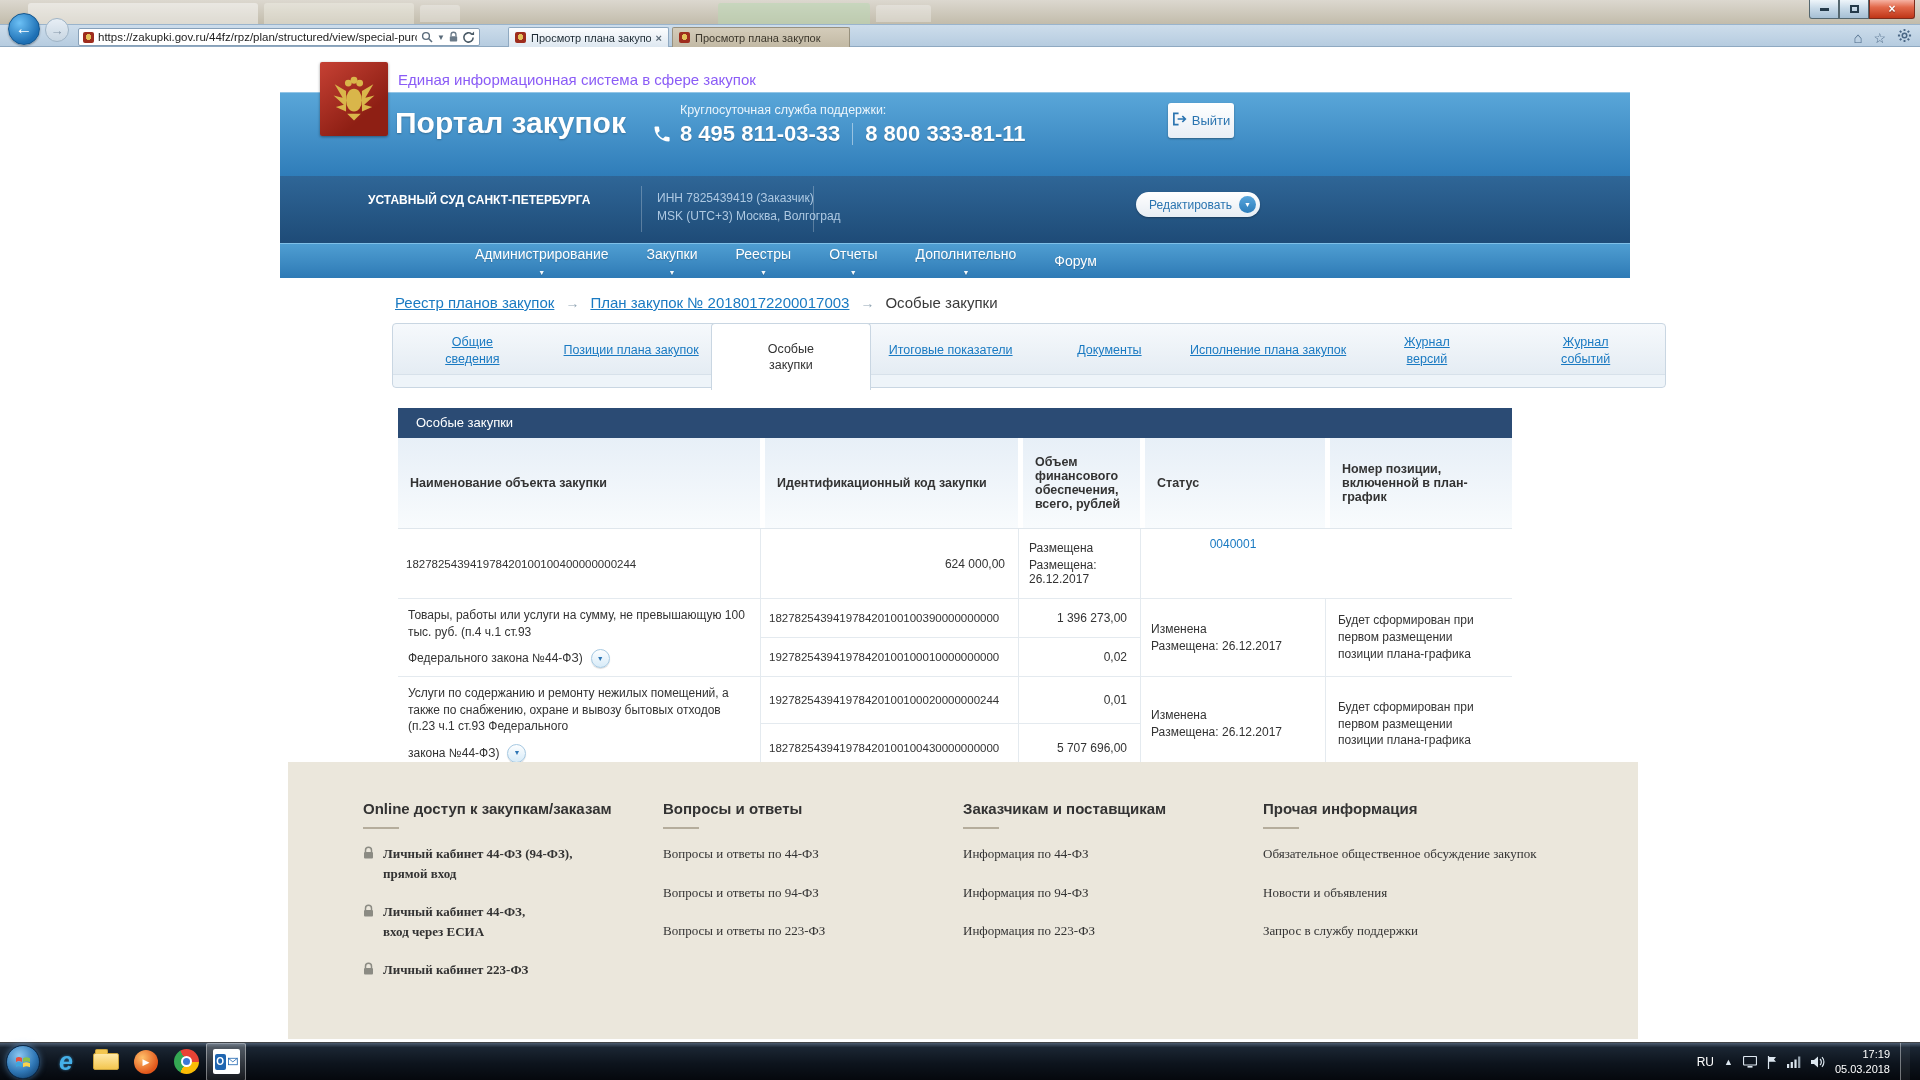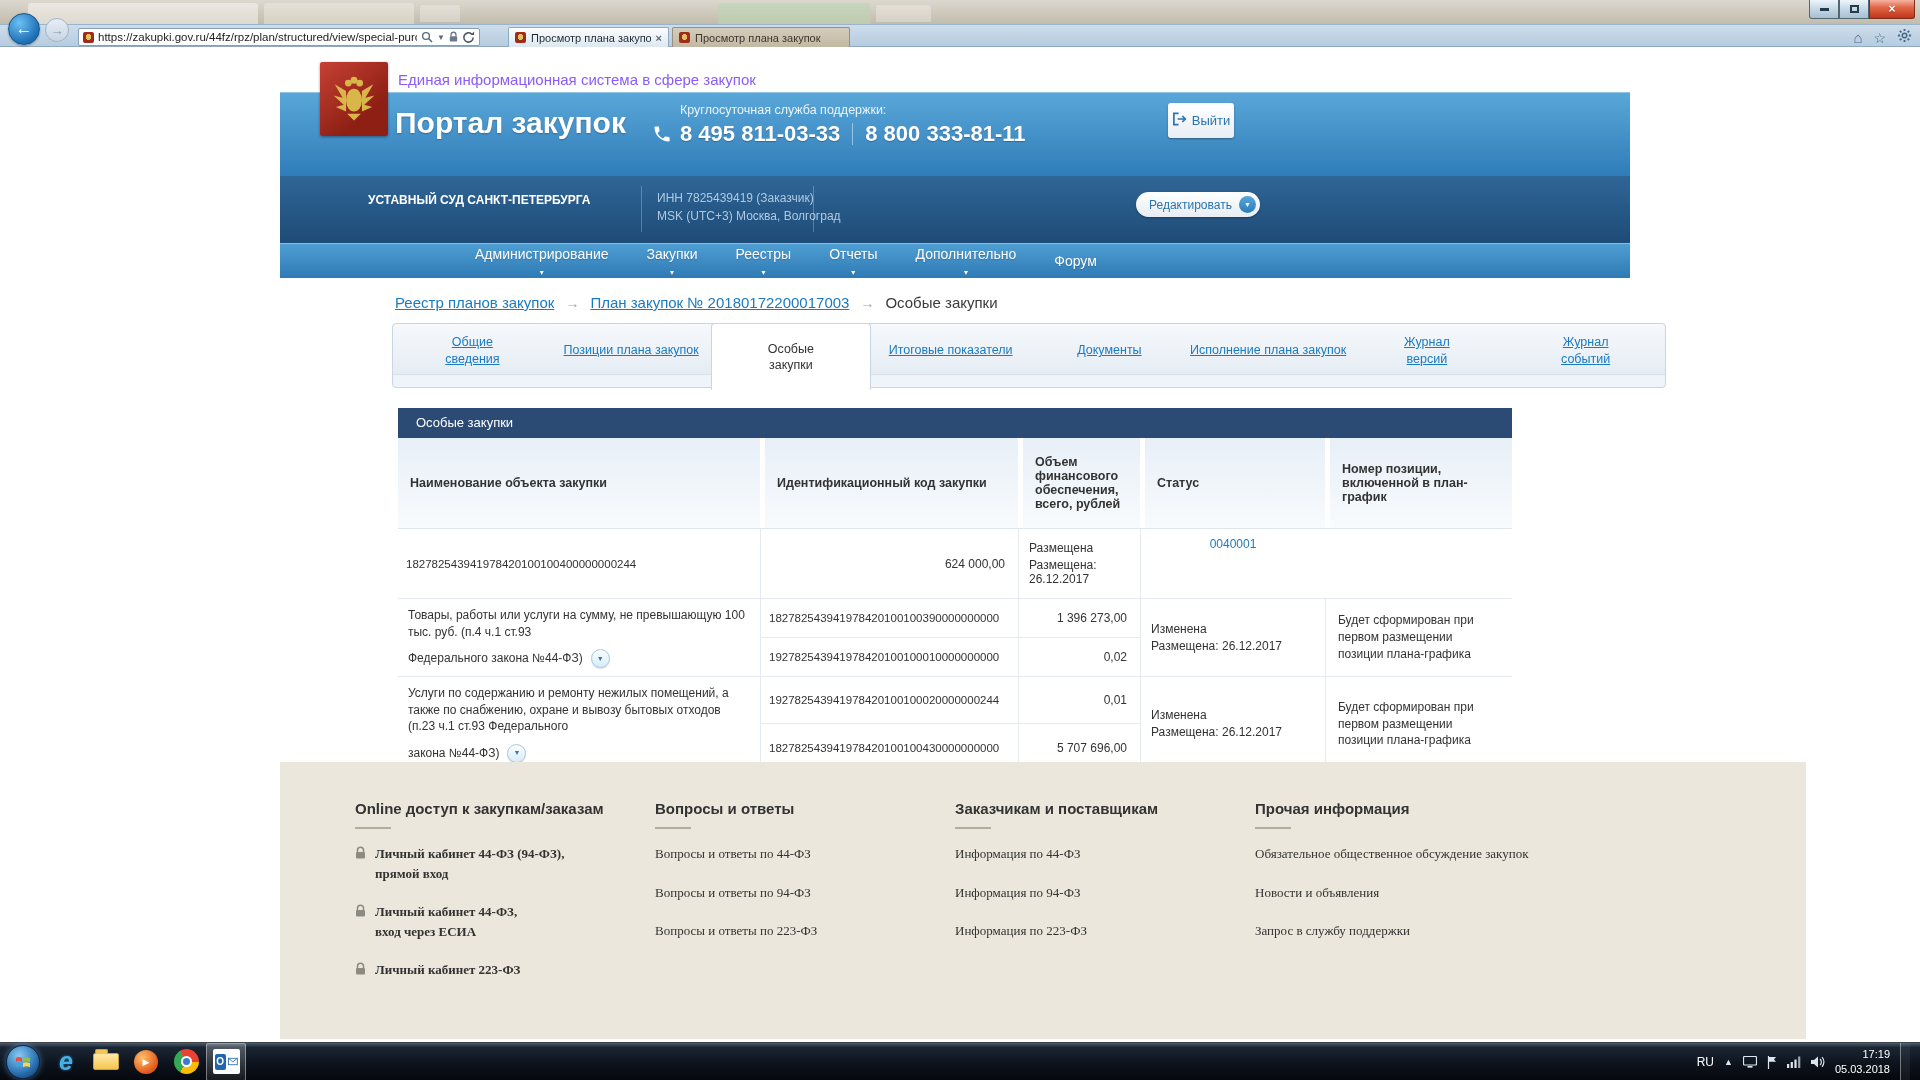--- a/index.html
+++ b/index.html
@@ -120,21 +120,21 @@
   .stackcell { display:flex; flex-direction:column; }
   .sub { flex:1; display:flex; align-items:center; padding:4px 8px; font-size:11.5px; }
   .sub + .sub { border-top:1px solid #e4eaef; }
   .amt { justify-content:flex-end; padding-right:13px; font-size:12px; }
   .status-cell { display:flex; flex-direction:column; justify-content:center; gap:3px; padding:6px 10px; }
   .pos-cell { text-align:center; padding-top:8px; }
   .pos-link { color:#1a7ac2; font-size:12px; cursor:pointer; }
   .note-cell { display:flex; align-items:center; padding:6px 12px; line-height:1.4; }
 
   
-  .footer { position:absolute; left:0; top:715px; width:1526px; height:277px; background:#ebe7dc; }
+  .footer { position:absolute; left:8px; top:715px; width:1350px; height:277px; background:#ebe7dc; }
   .fcol { position:absolute; top:38px; width:255px; }
   .ftitle { font-size:15px; font-weight:bold; color:#333; }
   .funderline { width:36px; height:2px; background:#b5ad9c; margin-top:10px; }
   .fitems { margin-top:15px;font-family:Liberation Serif, serif; }
   .fitem { display:flex; gap:9px; margin-bottom:19px; font-size:13px; color:#333; line-height:1.5; cursor:pointer; }
   .fitem.bold { font-weight:bold; }
   .fline2:empty { display:none; }
   .lock-ic { flex:none; margin-top:2px; }
 
   

